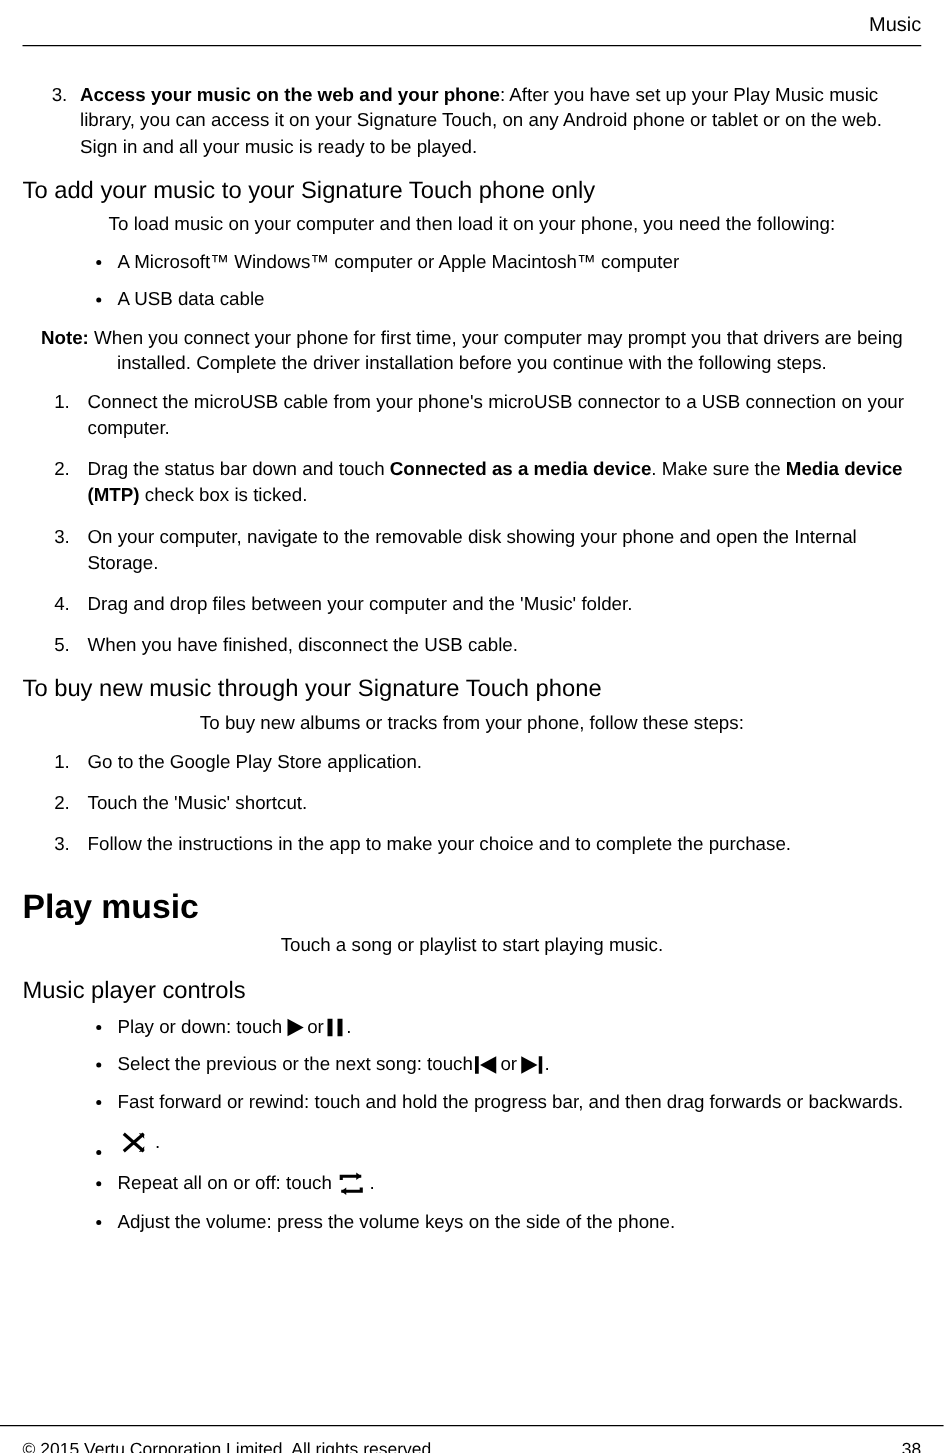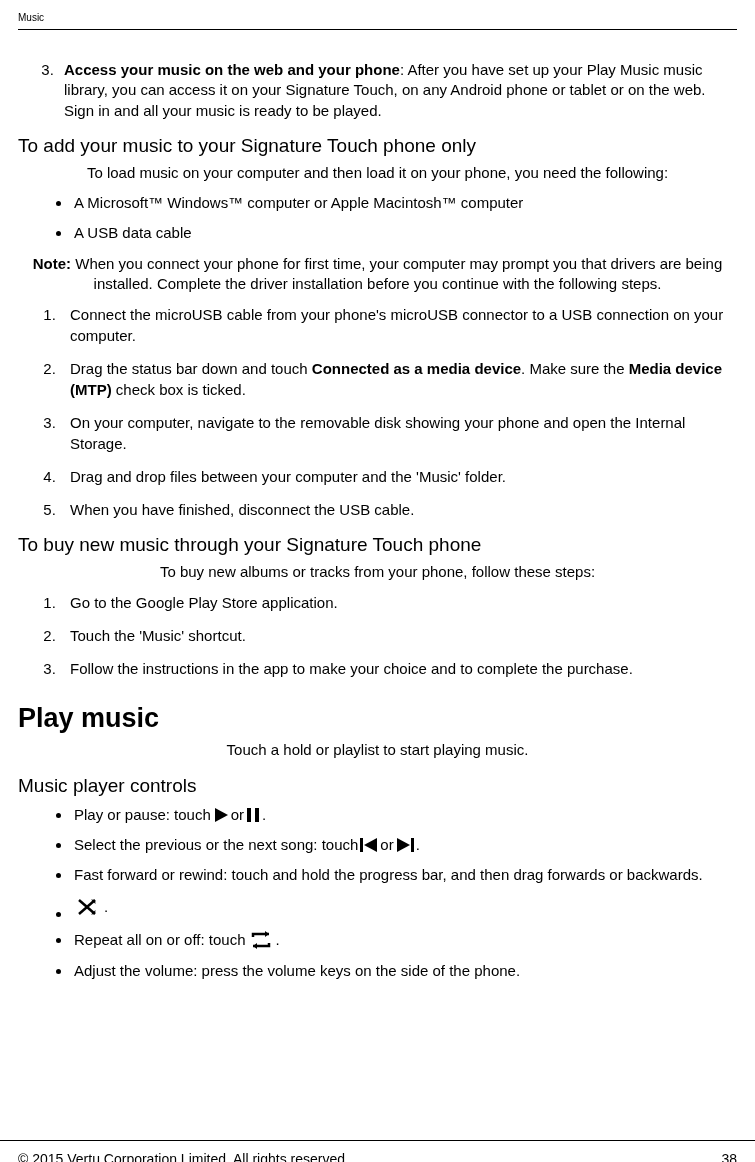--- a/index.html
+++ b/index.html
@@ -11,21 +11,22 @@
     width: 755px;
     box-sizing: border-box;
   }
   .page {
     padding: 12px 18px 0 18px;
     box-sizing: border-box;
     min-height: 1110px;
     position: relative;
   }
   .header {
-    font-size: 10px;
+    text-align: right;
+    font-size: 16px;
     padding-bottom: 6px;
   }
   hr.top-rule {
     border: none;
     border-top: 1px solid #000;
     margin: 0 0 30px 0;
   }
   .ol1 {
     margin: 0 0 14px 0;
     padding-left: 40px;
@@ -55,20 +56,21 @@
   }
   ul.bullets {
     list-style-type: disc;
     margin: 8px 0 10px 0;
     padding-left: 54px;
   }
   ul.bullets li {
     padding-left: 2px;
     margin-bottom: 10px;
     line-height: 1.35;
+    margin-left: 20px;
   }
   ol.steps {
     margin: 8px 0 10px 0;
     padding-left: 42px;
   }
   ol.steps li {
     padding-left: 10px;
     margin-bottom: 12px;
     line-height: 1.4;
   }
@@ -129,27 +131,27 @@
 
   <h3 class="ssec">To buy new music through your Signature Touch phone</h3>
   <p class="para">To buy new albums or tracks from your phone, follow these steps:</p>
   <ol class="steps">
     <li>Go to the Google Play Store application.</li>
     <li>Touch the 'Music' shortcut.</li>
     <li>Follow the instructions in the app to make your choice and to complete the purchase.</li>
   </ol>
 
   <h2 class="sec">Play music</h2>
-  <p class="para">Touch a hold or playlist to start playing music.</p>
+  <p class="para">Touch a song or playlist to start playing music.</p>
 
   <h3 class="ssec">Music player controls</h3>
   <ul class="bullets">
     <li>
       <div class="ctrl-item">
-        <span>Play or pause: touch </span>
+        <span>Play or down: touch </span>
         <svg class="icon" width="16" height="16" viewBox="0 0 16 16">
             <polygon points="2,1 15,8 2,15" fill="#000"></polygon>
           </svg>
         <span> or </span>
         <svg class="icon" width="14" height="16" viewBox="0 0 14 16">
             <rect x="1" y="1" width="4" height="14" fill="#000"></rect>
             <rect x="9" y="1" width="4" height="14" fill="#000"></rect>
           </svg>
         <span>.</span>
       </div>

